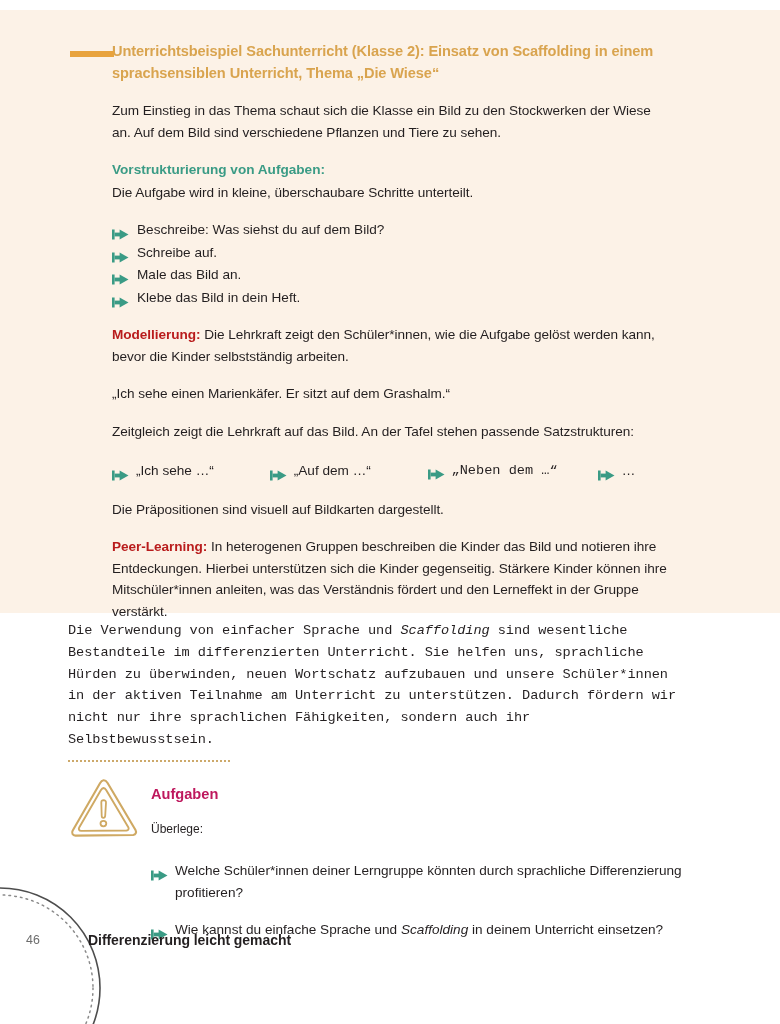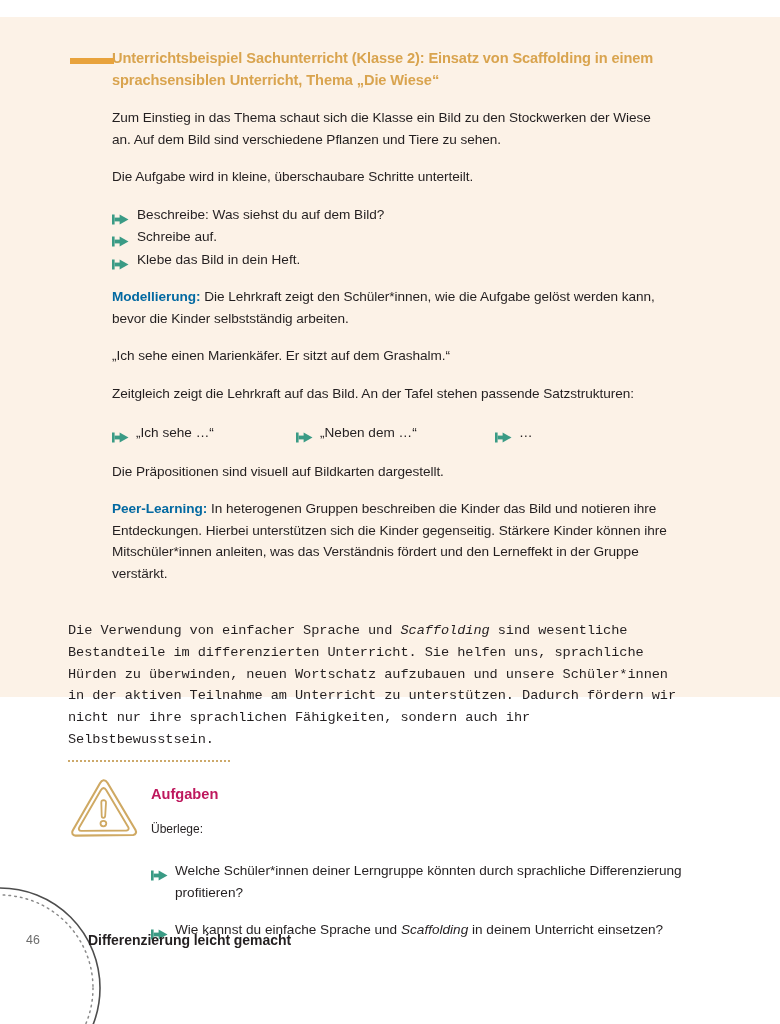--- a/index.html
+++ b/index.html
@@ -13,23 +13,23 @@
     font-family: "Liberation Sans", sans-serif;
     color: #231f20;
     position: relative;
     overflow: hidden;
   }
 
   
   .example-box {
     position: absolute;
     left: 0;
-    top: 17px;
+    top: 10px;
     width: 780px;
-    height: 680px;
+    height: 603px;
     background: #fcf2e7;
   }
 
   .example-inner {
     position: absolute;
     left: 112px;
     top: 30px;
     width: 560px;
   }
 
@@ -52,21 +52,21 @@
   }
 
   p.body {
     font-size: 13.6px;
     line-height: 21.5px;
     margin: 0 0 16px 0;
     letter-spacing: -0.05px;
   }
 
   .lead-in {
-    color: #0369a1;
+    color: #b91c1c;
     font-weight: bold;
   }
 
   .sub-head {
     color: #3a9b85;
     font-size: 13.6px;
     font-weight: bold;
     line-height: 21.5px;
     margin: 0 0 1px 0;
   }
@@ -104,21 +104,21 @@
     margin: 18px 0 17px 0;
     font-size: 13.6px;
     line-height: 21.5px;
   }
   .starter {
     position: relative;
     padding-left: 24px;
   }
   .starter.s1 { width: 160px; }
   .starter.s2 { width: 160px; }
-  .starter.s3 { width: 175px; }
+  .starter.s3 { width: 175px; font-family: Liberation Mono, monospace; }
   .starter.s4 { width: 60px; }
   .starter .arrow-ico { top: 6px; }
 
   
   .white-section {
     position: absolute;
     left: 68px;
     top: 620px;
     width: 610px;
   }
@@ -224,20 +224,21 @@
 <body>
 
 <div class="example-box">
   <div class="example-inner">
 
     <div class="title-rule"></div>
     <h2 class="example-title">Unterrichtsbeispiel Sachunterricht (Klasse 2): Einsatz von Scaffolding in einem sprachsensiblen Unterricht, Thema „Die Wiese“</h2>
 
     <p class="body">Zum Einstieg in das Thema schaut sich die Klasse ein Bild zu den Stockwerken der Wiese an. Auf dem Bild sind verschiedene Pflanzen und Tiere zu sehen.</p>
 
+    <h3 class="sub-head">Vorstrukturierung von Aufgaben:</h3>
     <p class="body tight">Die Aufgabe wird in kleine, überschaubare Schritte unterteilt.</p>
 
     <ul class="arrow-list">
       <li>
         <span class="arrow-ico">
           <svg viewBox="0 0 17 11" width="17" height="11" xmlns="http://www.w3.org/2000/svg">
             <rect x="0" y="0.5" width="2.6" height="10" fill="#3a9b85"></rect>
             <rect x="2.6" y="3.6" width="5.4" height="3.8" fill="#3a9b85"></rect>
             <polygon points="7.6,0.6 16.5,5.5 7.6,10.4" fill="#3a9b85"></polygon>
           </svg>
@@ -246,20 +247,30 @@
       </li>
       <li>
         <span class="arrow-ico">
           <svg viewBox="0 0 17 11" width="17" height="11" xmlns="http://www.w3.org/2000/svg">
             <rect x="0" y="0.5" width="2.6" height="10" fill="#3a9b85"></rect>
             <rect x="2.6" y="3.6" width="5.4" height="3.8" fill="#3a9b85"></rect>
             <polygon points="7.6,0.6 16.5,5.5 7.6,10.4" fill="#3a9b85"></polygon>
           </svg>
         </span>
         <span>Schreibe auf.</span>
+      </li>
+      <li>
+        <span class="arrow-ico">
+          <svg viewBox="0 0 17 11" width="17" height="11" xmlns="http://www.w3.org/2000/svg">
+            <rect x="0" y="0.5" width="2.6" height="10" fill="#3a9b85"></rect>
+            <rect x="2.6" y="3.6" width="5.4" height="3.8" fill="#3a9b85"></rect>
+            <polygon points="7.6,0.6 16.5,5.5 7.6,10.4" fill="#3a9b85"></polygon>
+          </svg>
+        </span>
+        <span>Male das Bild an.</span>
       </li>
       <li>
         <span class="arrow-ico">
           <svg viewBox="0 0 17 11" width="17" height="11" xmlns="http://www.w3.org/2000/svg">
             <rect x="0" y="0.5" width="2.6" height="10" fill="#3a9b85"></rect>
             <rect x="2.6" y="3.6" width="5.4" height="3.8" fill="#3a9b85"></rect>
             <polygon points="7.6,0.6 16.5,5.5 7.6,10.4" fill="#3a9b85"></polygon>
           </svg>
         </span>
         <span>Klebe das Bild in dein Heft.</span>
@@ -275,20 +286,30 @@
     <div class="starter-row">
       <div class="starter s1">
         <span class="arrow-ico">
           <svg viewBox="0 0 17 11" width="17" height="11" xmlns="http://www.w3.org/2000/svg">
             <rect x="0" y="0.5" width="2.6" height="10" fill="#3a9b85"></rect>
             <rect x="2.6" y="3.6" width="5.4" height="3.8" fill="#3a9b85"></rect>
             <polygon points="7.6,0.6 16.5,5.5 7.6,10.4" fill="#3a9b85"></polygon>
           </svg>
         </span>
         <span>„Ich sehe …“</span>
+      </div>
+      <div class="starter s2">
+        <span class="arrow-ico">
+          <svg viewBox="0 0 17 11" width="17" height="11" xmlns="http://www.w3.org/2000/svg">
+            <rect x="0" y="0.5" width="2.6" height="10" fill="#3a9b85"></rect>
+            <rect x="2.6" y="3.6" width="5.4" height="3.8" fill="#3a9b85"></rect>
+            <polygon points="7.6,0.6 16.5,5.5 7.6,10.4" fill="#3a9b85"></polygon>
+          </svg>
+        </span>
+        <span>„Auf dem …“</span>
       </div>
       <div class="starter s3">
         <span class="arrow-ico">
           <svg viewBox="0 0 17 11" width="17" height="11" xmlns="http://www.w3.org/2000/svg">
             <rect x="0" y="0.5" width="2.6" height="10" fill="#3a9b85"></rect>
             <rect x="2.6" y="3.6" width="5.4" height="3.8" fill="#3a9b85"></rect>
             <polygon points="7.6,0.6 16.5,5.5 7.6,10.4" fill="#3a9b85"></polygon>
           </svg>
         </span>
         <span>„Neben dem …“</span>

